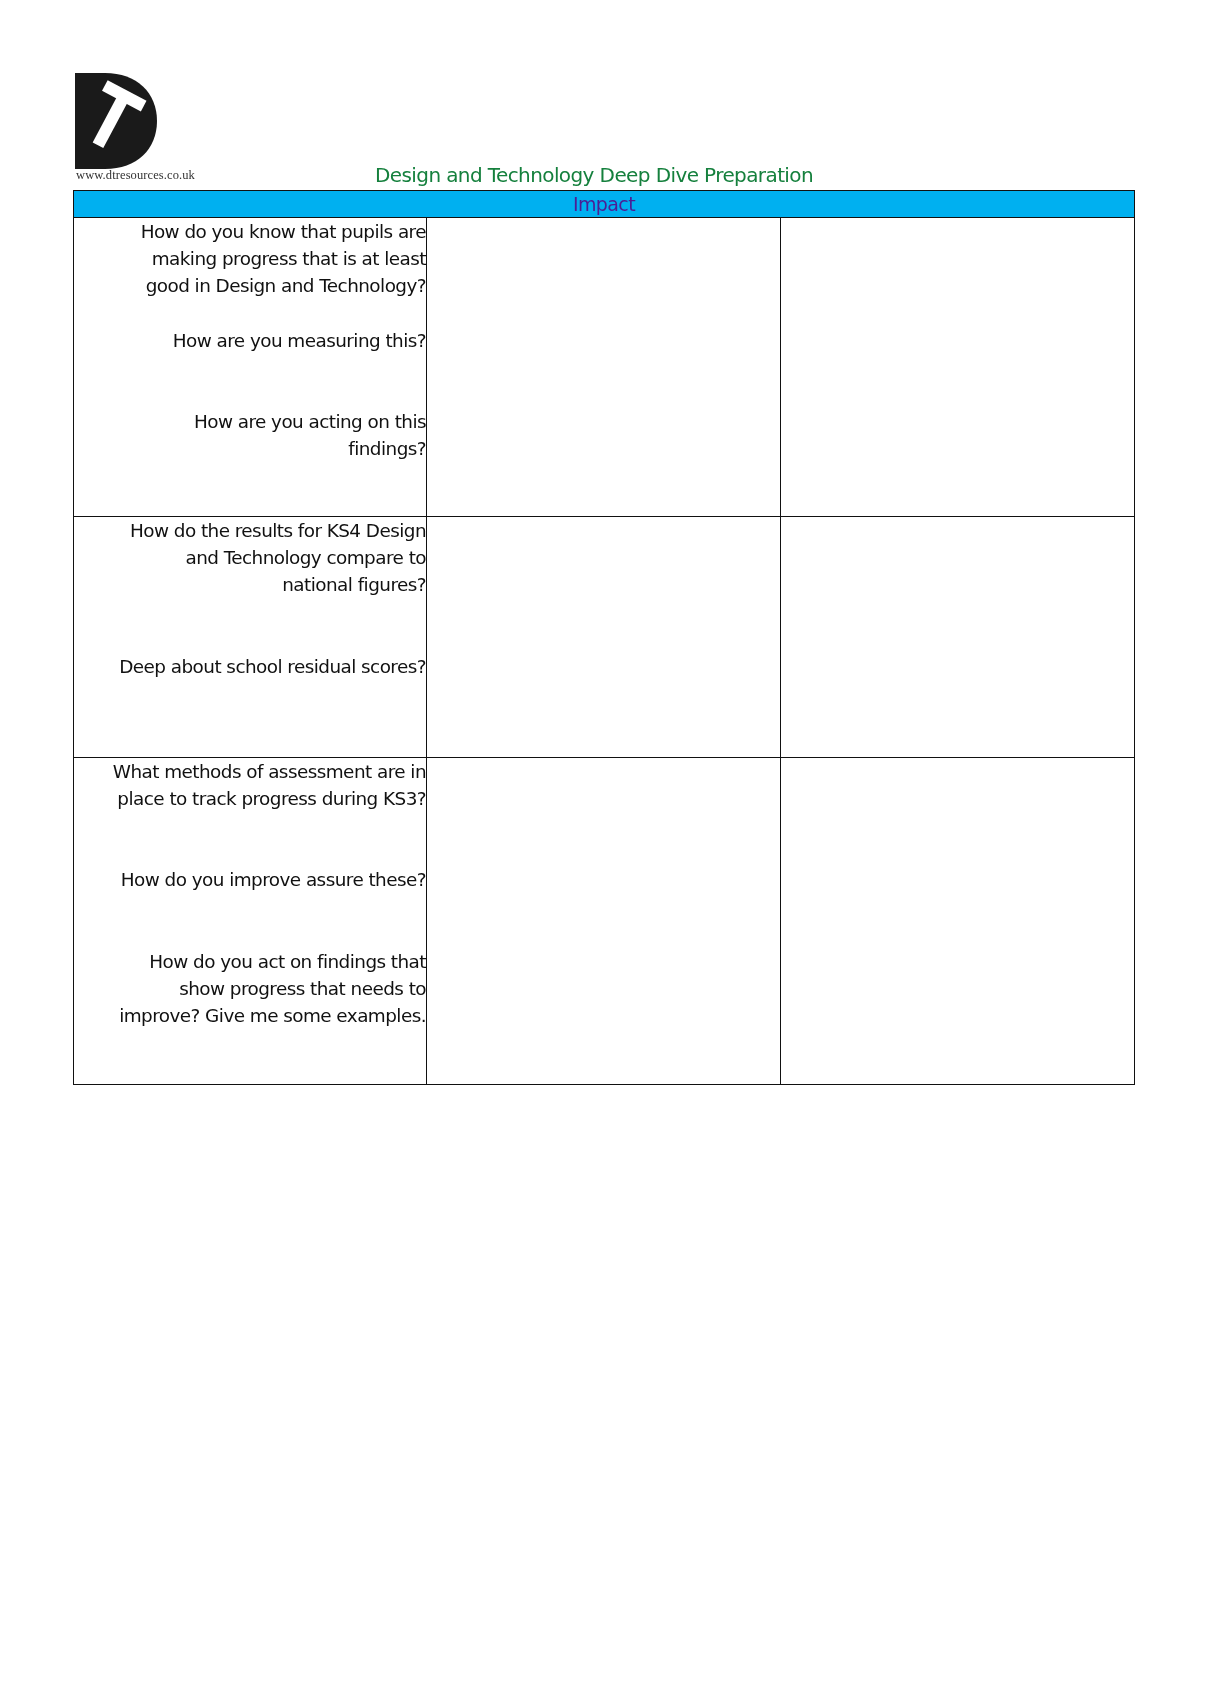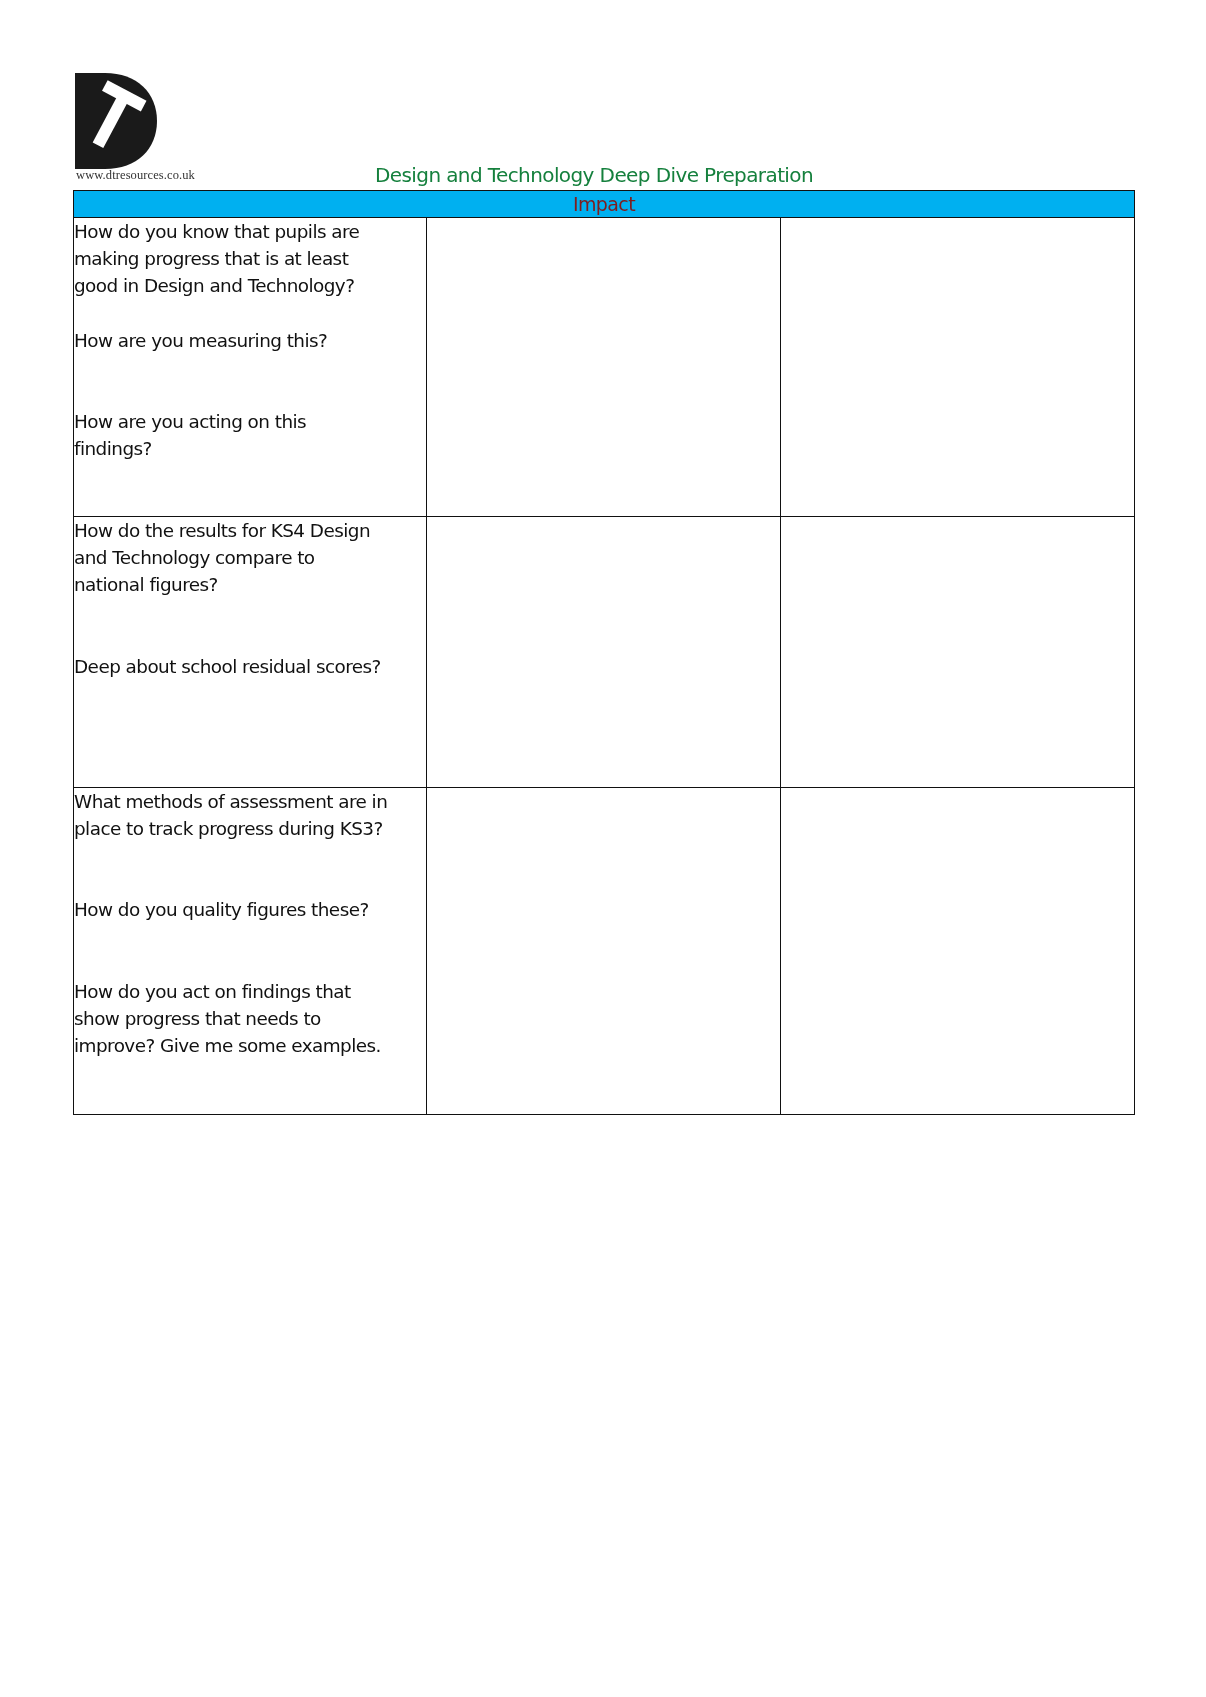--- a/index.html
+++ b/index.html
@@ -8,22 +8,22 @@
   .logo { position: absolute; left: 75px; top: 73px; width: 82px; height: 96px; }
   .logo-url { position: absolute; left: 76px; top: 168px; font-size: 12.5px; color: #333;
               font-family: Liberation Serif, serif; letter-spacing: 0.1px; }
   .doc-title { position: absolute; left: 375px; top: 163px; font-size: 20px; color: #15803d;
                font-family: "DejaVu Sans", sans-serif; font-weight: normal; letter-spacing: -0.6px; }
   table.grid { position: absolute; left: 73px; top: 190px; width: 1061px;
                border-collapse: collapse; table-layout: fixed; }
   table.grid td, table.grid th { border: 1.5px solid #111; padding: 0; vertical-align: top; }
   th.band { background: #00b0f0; height: 26px; font-weight: normal; font-size: 19px;
             text-align: center; vertical-align: middle; line-height: 26px;
-            font-family: "DejaVu Sans", sans-serif; letter-spacing: -0.6px; color: #7f1d1d; }
-  td.q { padding: 2px 8px 0 10px; }
+            font-family: "DejaVu Sans", sans-serif; letter-spacing: -0.6px; color: #4c1d95; }
+  td.q { padding: 2px 8px 0 10px; text-align: right; }
   .q-text { font-family: "DejaVu Sans", sans-serif; font-size: 18.4px; line-height: 27.2px;
             letter-spacing: -0.55px; color: #111; white-space: pre-line; }
   .q-gap-1 { height: 27px; }
   .q-gap-2 { height: 54px; }
 </style>
 </head>
 <body>
 
 <svg class="logo" viewBox="0 0 82 96">
   <path d="M0 0 H30 C62 0 82 20 82 48 C82 76 62 96 30 96 H0 Z" fill="#1a1a1a"></path>
@@ -54,39 +54,39 @@
       <div class="q-gap-1"></div>
       <div class="q-text">How are you measuring this?</div>
       <div class="q-gap-2"></div>
       <div class="q-text">How are you acting on this
 findings?</div>
     </td>
     <td></td>
     <td></td>
   </tr>
 
-  <tr style="height:271px">
+  <tr style="height:241px">
     <td class="q">
       <div class="q-text">How do the results for KS4 Design
 and Technology compare to
 national figures?</div>
       <div class="q-gap-2"></div>
       <div class="q-text">Deep about school residual scores?</div>
     </td>
     <td></td>
     <td></td>
   </tr>
 
 
   <tr style="height:327px">
     <td class="q">
       <div class="q-text">What methods of assessment are in
 place to track progress during KS3?</div>
       <div class="q-gap-2"></div>
-      <div class="q-text">How do you quality figures these?</div>
+      <div class="q-text">How do you improve assure these?</div>
       <div class="q-gap-2"></div>
       <div class="q-text">How do you act on findings that
 show progress that needs to
 improve?  Give me some examples.</div>
     </td>
     <td></td>
     <td></td>
   </tr>
 </tbody>
   </table>

